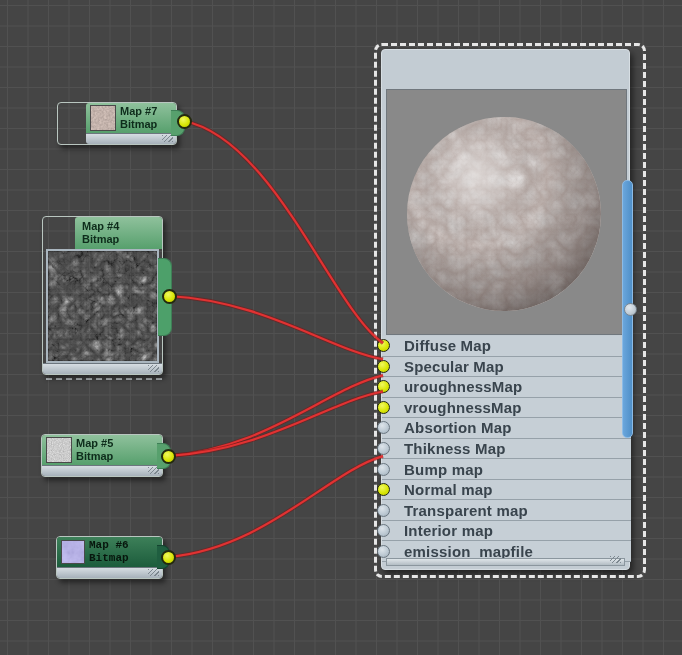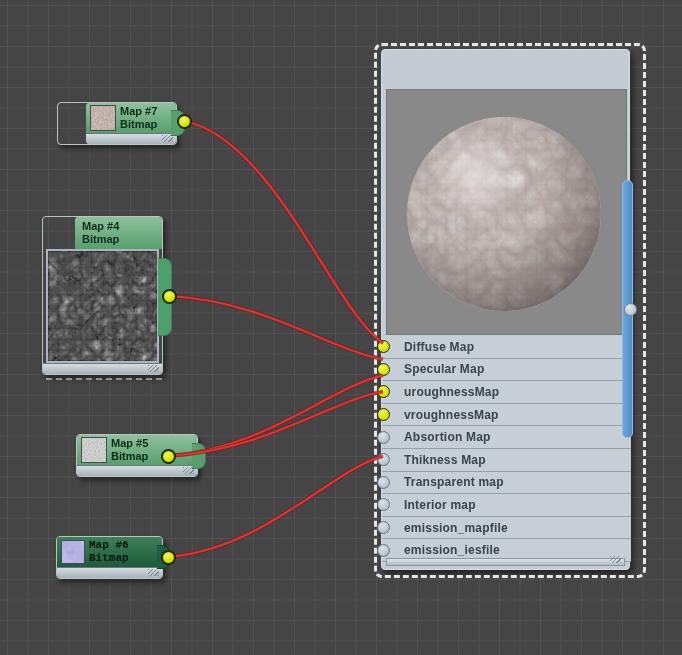--- a/index.html
+++ b/index.html
@@ -47,21 +47,21 @@
     border-radius:3px 3px 0 0;padding:3px 7px;line-height:16px;
     font-size:11px;font-weight:bold;color:#0d2741;}
   .collapse-btn{position:absolute;right:8px;top:4px;width:14px;height:12px;
     color:#152b3f;font-size:13px;font-weight:bold;line-height:10px;text-align:center;cursor:pointer;}
   .mat-preview{position:absolute;left:4px;top:39px;width:241px;height:246px;
     background:#898989;border:1px solid #70777d;}
   .mat-slots{position:absolute;left:0px;top:286px;width:249px;height:226px;
     display:flex;flex-direction:column;}
   .slot{position:relative;flex:1 1 auto;background:#c6cfd6;
     border-bottom:1px solid #96a1a9;display:flex;align-items:center;
-    padding-left:22px;font-size:12px;font-weight:bold;color:#39444d;letter-spacing:.2px;}
+    padding-left:22px;font-size:15px;font-weight:bold;color:#39444d;letter-spacing:.2px;}
   .slot-dot{position:absolute;left:-5px;top:50%;margin-top:-6.5px;width:13px;height:13px;
     border-radius:50%;background:radial-gradient(circle at 38% 32%, #dde4ea, #bac7d1 60%, #9aa7b1);
     border:1.5px solid #6b7781;}
   .slot-dot.on{background:radial-gradient(circle at 38% 32%, #f0f860, #d9e606 55%, #b7c400);
     border:1.5px solid #23290e;}
   .mat-footer{position:absolute;left:4px;right:4px;bottom:3px;height:8px;
     background:linear-gradient(#dfe5e9,#b3bdc4);border:1px solid #8b969e;position:absolute;}
   .side-strip{position:absolute;left:622px;top:180px;width:11px;height:258px;z-index:3;
     background:linear-gradient(90deg,#6aa6dc,#4f8fc8);border:1px solid #8cbbe6;border-radius:5px;}
   .strip-dot{position:absolute;left:624px;top:303px;width:13px;height:13px;border-radius:50%;z-index:6;
@@ -154,21 +154,21 @@
       <svg width="111" height="110">
           <rect width="111" height="110" filter="url(#f-crack)"></rect>
         </svg>
     </div>
     <div class="map-footer">
         <span class="grip"></span>
       </div>
   </div>
   <div class="map4-dash"></div>
 
-  <div class="mapnode" style="left:41px;top:434px;width:122px;margin-left:35px;">
+  <div class="mapnode" style="left:41px;top:434px;width:122px;">
     <div class="out-tab hdr-green" style="right:-9px;top:8px;width:14px;height:26px;background:#57a06d;"></div>
     <div class="map-header hdr-green">
       <span class="thumb" style="width:26px;height:26px;">
         <svg width="26" height="26">
             <rect width="26" height="26" filter="url(#f-noise)"></rect>
           </svg>
       </span>
       <span class="titles">
         <div>Map #5</div>
         <div>Bitmap</div>
@@ -229,33 +229,37 @@
         <div class="slot">
           <span class="slot-dot"></span>
           <span>Absortion Map</span>
         </div>
         <div class="slot">
           <span class="slot-dot"></span>
           <span>Thikness Map</span>
         </div>
         <div class="slot">
           <span class="slot-dot"></span>
+          <span>Bump map</span>
+        </div>
+        <div class="slot">
+          <span class="slot-dot on"></span>
+          <span>Normal map</span>
+        </div>
+        <div class="slot">
+          <span class="slot-dot"></span>
           <span>Transparent map</span>
         </div>
         <div class="slot">
           <span class="slot-dot"></span>
           <span>Interior map</span>
         </div>
         <div class="slot">
           <span class="slot-dot"></span>
           <span>emission_mapfile</span>
-        </div>
-        <div class="slot">
-          <span class="slot-dot"></span>
-          <span>emission_iesfile</span>
         </div>
       </div>
     <div class="mat-footer">
         <span class="grip"></span>
       </div>
   </div>
 
   <div class="side-strip"></div>
   <div class="strip-dot"></div>
 

